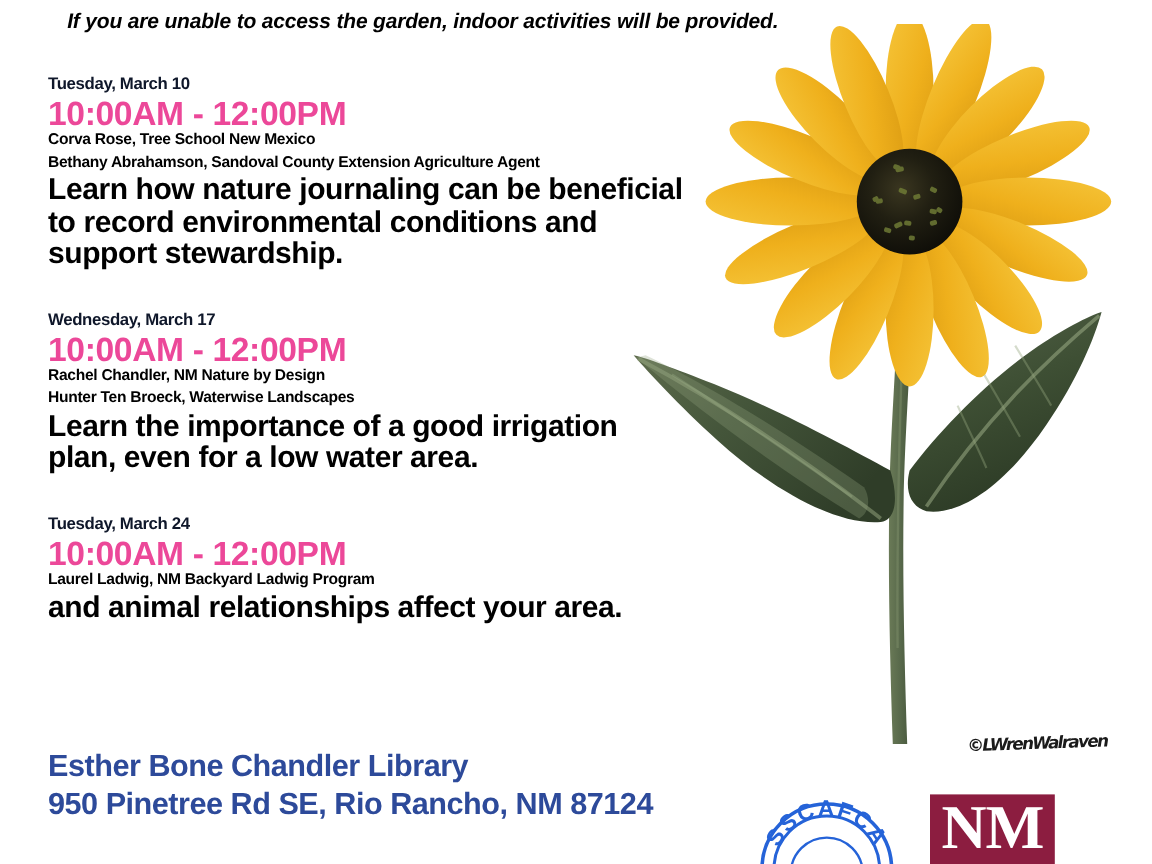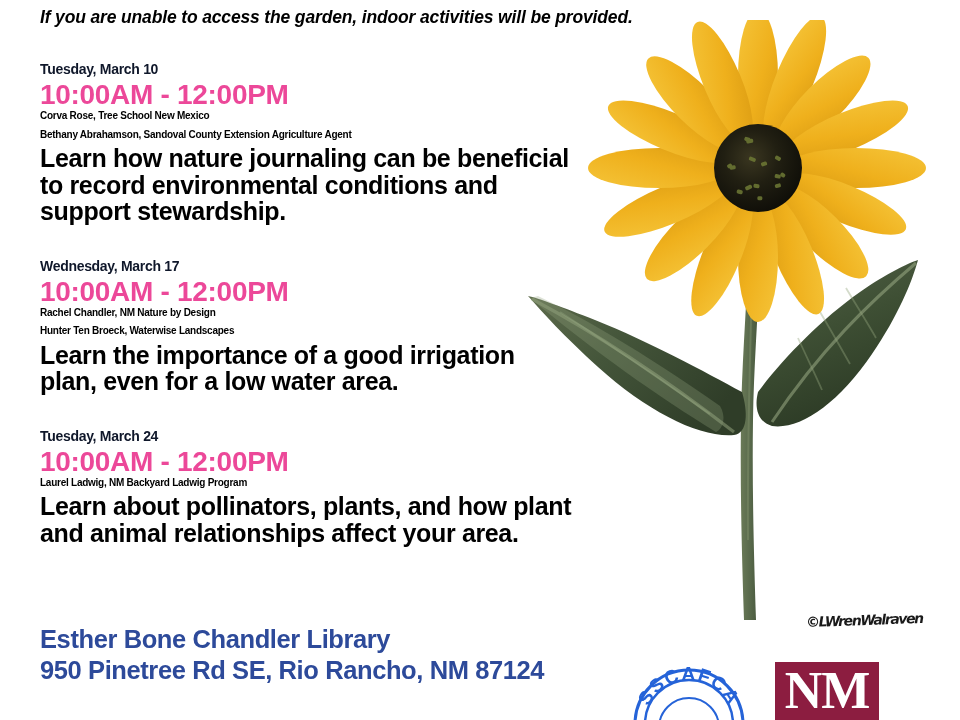--- a/index.html
+++ b/index.html
@@ -29,21 +29,21 @@
     z-index: 5;
   }
 
   .note-line {
     font-style: italic;
     font-weight: 700;
     font-size: 17.5px;
     line-height: 20px;
     letter-spacing: -0.15px;
     color: #000000;
-    margin: 7px 0 0 0;
+    margin: 7px 0 0 16px;
     white-space: nowrap;
   }
 
   .session {
     margin-top: 29px;
   }
   .session.s1 { margin-top: 30px; }
 
   .sess-date {
     font-weight: 700;
@@ -54,21 +54,21 @@
   }
   .sess-time {
     font-weight: 700;
     font-size: 28px;
     line-height: 25px;
     letter-spacing: -0.3px;
     color: #ec4899;
   }
   .sess-presenter {
     font-weight: 700;
-    font-size: 10px;
+    font-size: 13px;
     line-height: 18.5px;
     letter-spacing: -0.25px;
     color: #000000;
   }
   .sess-desc {
     font-weight: 700;
     font-size: 25px;
     line-height: 26.5px;
     letter-spacing: -0.35px;
     color: #000000;
@@ -302,21 +302,20 @@
         <span class="dl">Learn the importance of a good irrigation</span>
         <span class="dl">plan, even for a low water area.</span>
       </div>
     </div>
 
     <div class="session">
       <div class="sess-date">Tuesday, March 24</div>
       <div class="sess-time">10:00AM - 12:00PM</div>
       <div class="sess-presenter">Laurel Ladwig, NM Backyard Ladwig Program</div>
       <div class="sess-desc">
-        <span class="dl">Learn about pollinators, plants, and how plant</span>
         <span class="dl">and animal relationships affect your area.</span>
       </div>
     </div>
   </div>
 
   <div class="footer-block">
     <div class="footer-line">Esther Bone Chandler Library</div>
     <div class="footer-line">950 Pinetree Rd SE, Rio Rancho, NM 87124</div>
   </div>
 

